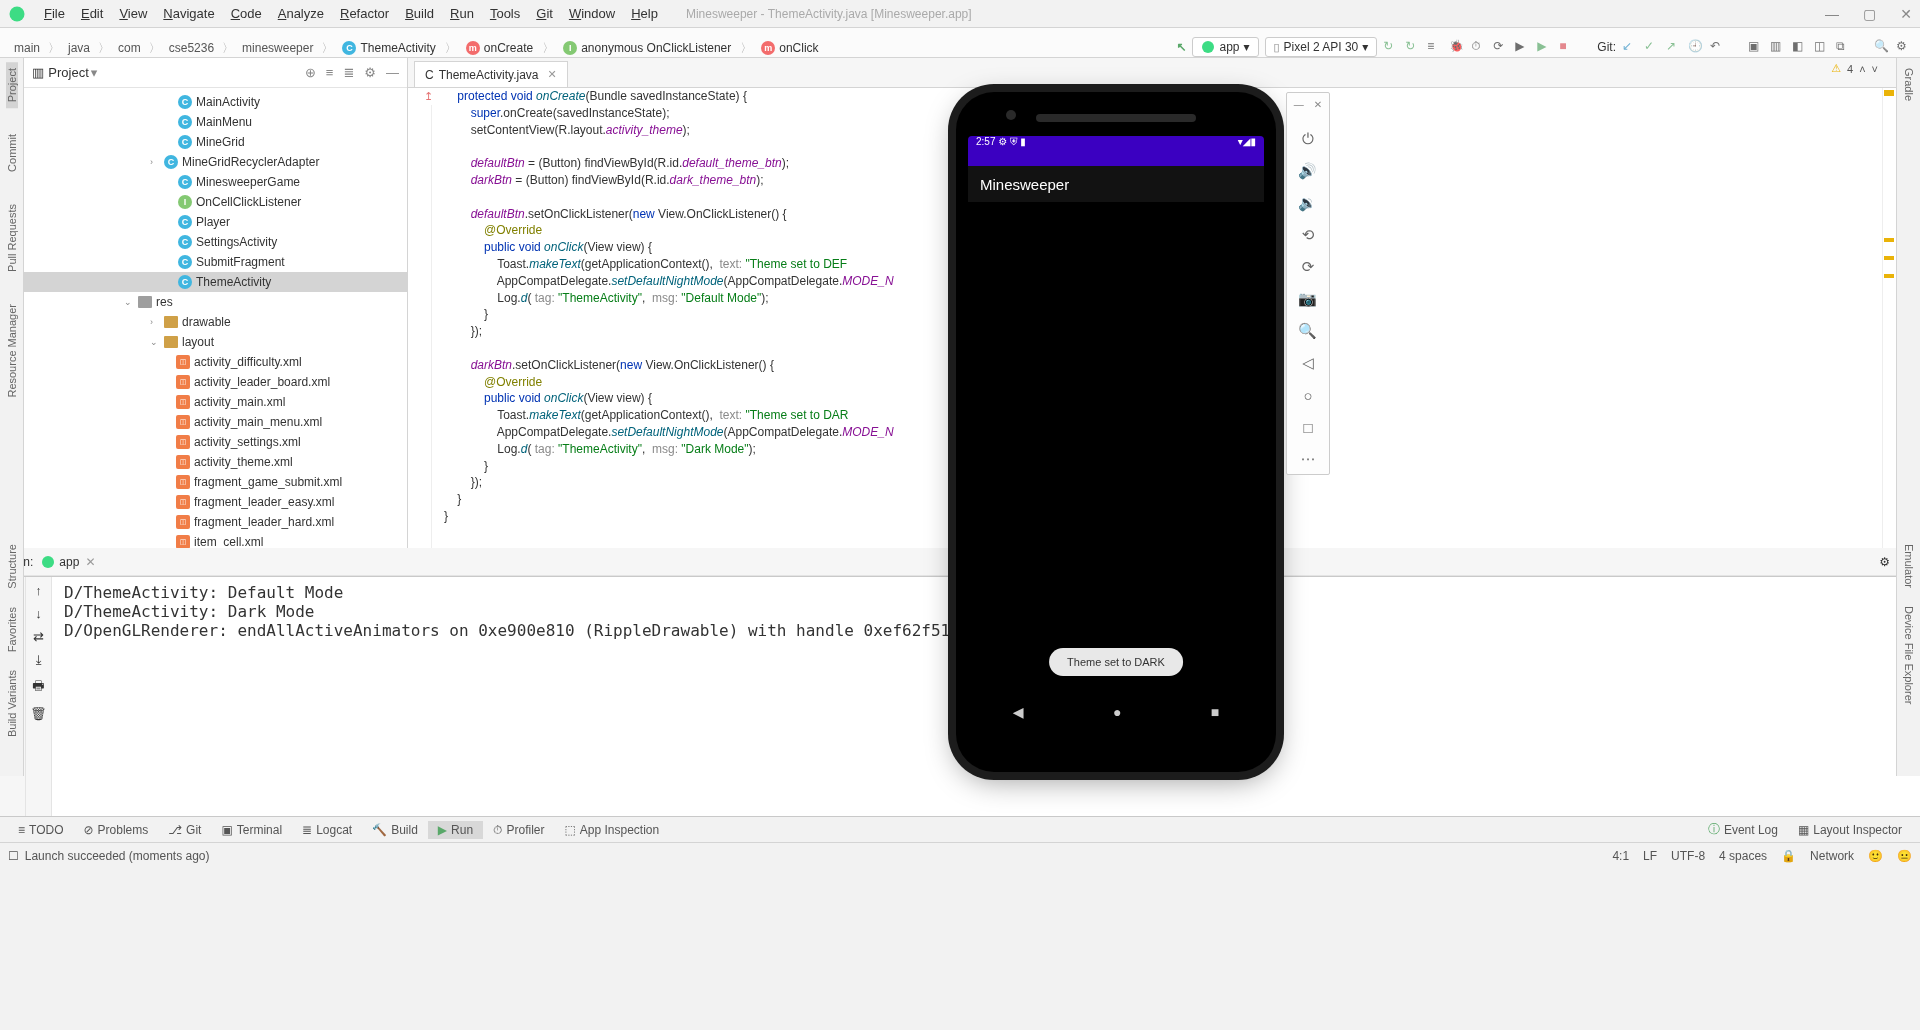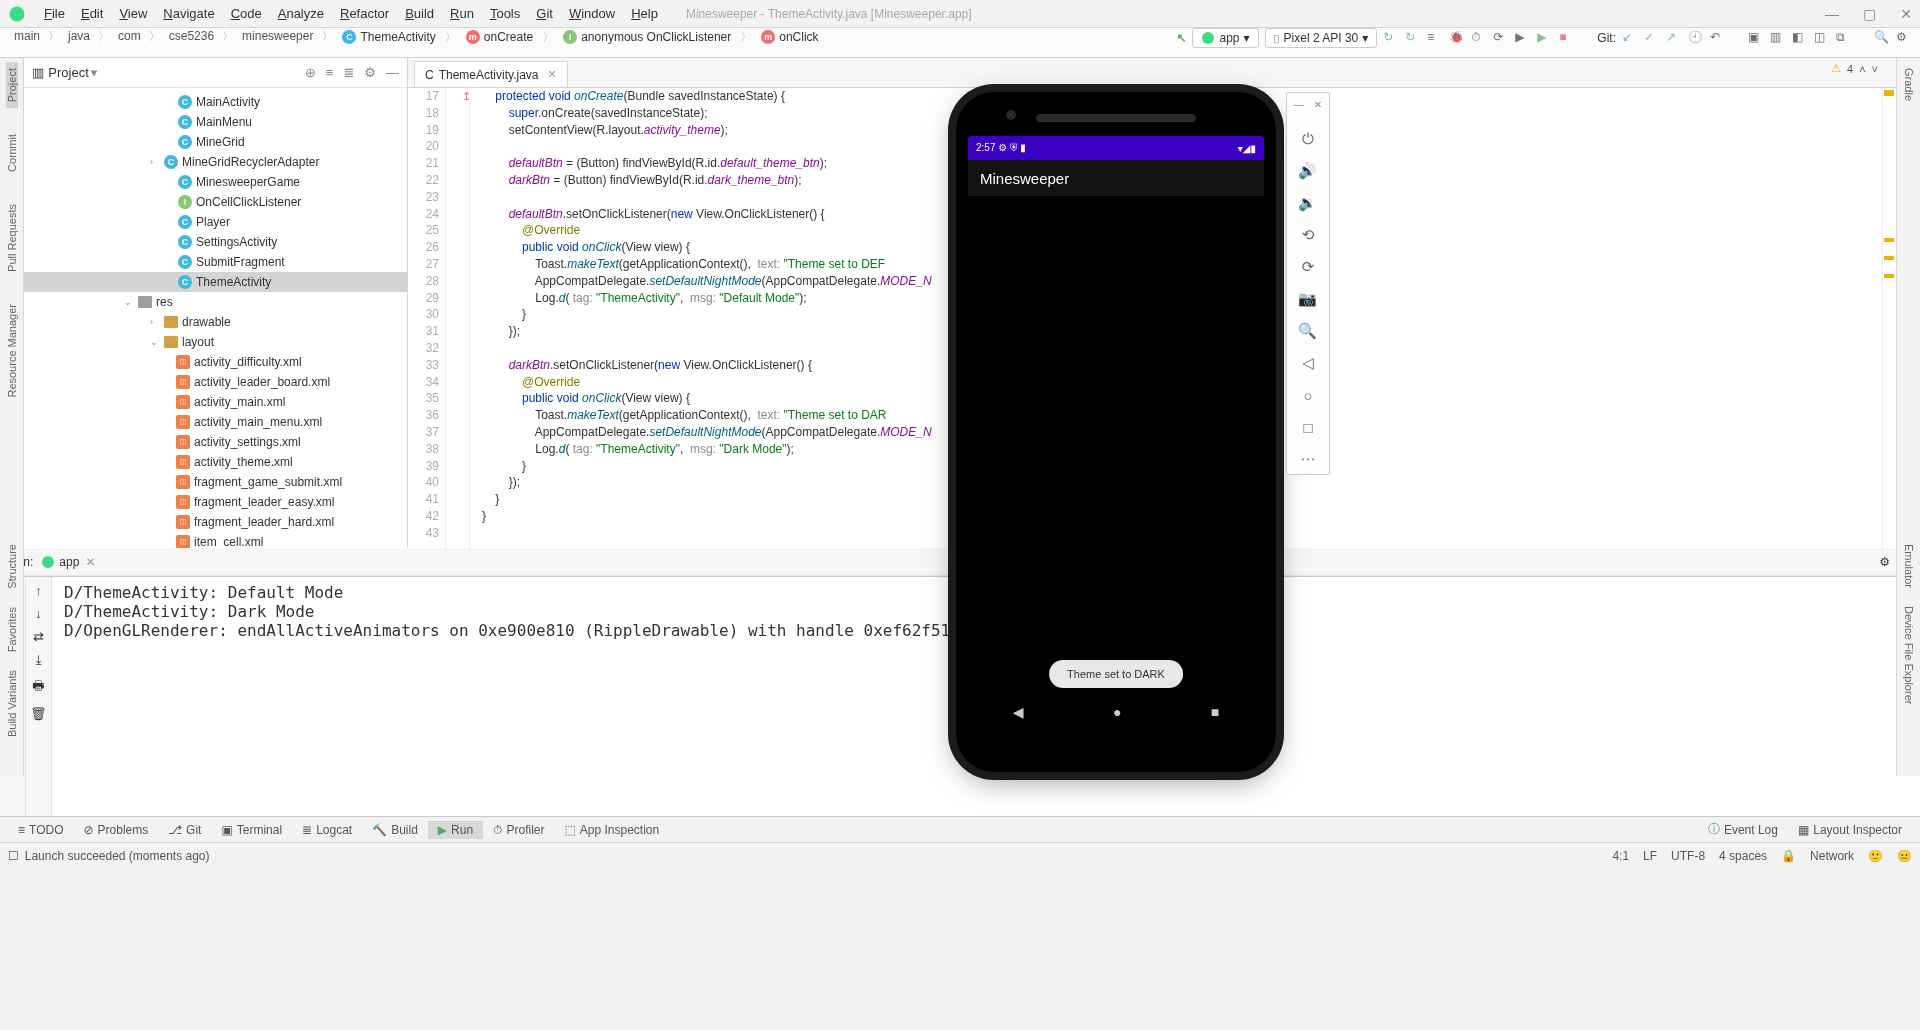--- a/index.html
+++ b/index.html
@@ -3,21 +3,21 @@
 <meta charset="utf-8">
 <style>
 * { margin:0; padding:0; box-sizing:border-box; font-family:"Segoe UI",Arial,sans-serif; }
 body { width:1920px; height:1030px; background:#f2f2f2; overflow:hidden; font-size:13px; color:#333; }
 .menubar { height:28px; background:#f2f2f2; display:flex; align-items:center; padding:0 8px; border-bottom:1px solid #d4d4d4; }
 .menubar .logo { width:18px; height:18px; margin-right:10px; }
 .menubar .mitem { padding:2px 8px; cursor:pointer; }
 .menubar .mitem u { text-decoration:underline; }
 .menubar .title { margin-left:20px; color:#aaa; font-size:12px; }
 .menubar .win-controls { margin-left:auto; display:flex; gap:24px; color:#888; font-size:14px; }
-.navbar { height:30px; background:#fbfbfb; border-bottom:1px solid #d4d4d4; display:flex; align-items:flex-start; padding:0 8px; font-size:12px; }
+.navbar { height:30px; background:#fbfbfb; border-bottom:1px solid #d4d4d4; display:flex; align-items:flex-end; padding:0 8px; font-size:12px; }
 .navbar .crumb { padding:2px 6px; color:#555; }
 .navbar .sep { color:#aaa; padding:0 2px; }
 .navbar .pill { display:flex; align-items:center; gap:4px; padding:1px 6px; border:1px solid transparent; border-radius:3px; }
 .navbar .c-icon { width:14px; height:14px; border-radius:50%; background:#40b6e0; display:inline-flex; align-items:center; justify-content:center; color:#fff; font-size:9px; font-weight:bold; }
 .navbar .m-icon { width:14px; height:14px; border-radius:50%; background:#f36c6c; display:inline-flex; align-items:center; justify-content:center; color:#fff; font-size:9px; font-weight:bold; }
 .navbar .i-icon { width:14px; height:14px; border-radius:50%; background:#84c973; display:inline-flex; align-items:center; justify-content:center; color:#fff; font-size:9px; font-weight:bold; }
 .navbar .toolbar-right { margin-left:auto; display:flex; align-items:center; gap:6px; }
 .navbar .run-config { display:flex; align-items:center; gap:4px; padding:2px 8px; border:1px solid #ccc; border-radius:3px; background:#fff; }
 .navbar .device-config { display:flex; align-items:center; gap:4px; padding:2px 8px; border:1px solid #ccc; border-radius:3px; background:#fff; }
 .tb-ico { width:16px; height:16px; cursor:pointer; opacity:.7; }
@@ -64,26 +64,26 @@
 .bottom-toolbar { height:26px; display:flex; align-items:center; padding:0 8px; background:#f2f2f2; border-top:1px solid #c9c9c9; font-size:12px; }
 .bottom-toolbar .bitem { padding:2px 10px; display:flex; align-items:center; gap:4px; color:#555; cursor:pointer; }
 .bottom-toolbar .bitem.active { background:#d8d8d8; }
 .statusbar { height:26px; display:flex; align-items:center; padding:0 8px; background:#f2f2f2; border-top:1px solid #d4d4d4; font-size:12px; color:#555; }
 .statusbar .right { margin-left:auto; display:flex; align-items:center; gap:14px; }
 
 .emulator { position:absolute; top:92px; left:956px; width:320px; height:680px; background:#000; border-radius:38px; box-shadow:0 0 0 8px #1c1c1c, 0 8px 30px rgba(0,0,0,.4); z-index:50; }
 .emulator .notch { position:absolute; top:22px; left:50%; transform:translateX(-50%); width:160px; height:8px; background:#2a2a2a; border-radius:4px; }
 .emulator .cam { position:absolute; top:18px; left:50px; width:10px; height:10px; background:#2a2a2a; border-radius:50%; }
 .emulator .screen { position:absolute; top:44px; left:12px; right:12px; bottom:44px; background:#000; border-radius:4px; overflow:hidden; }
-.emulator .statusb { height:24px; background:#3b00c1; color:#fff; font-size:10px; display:flex; align-items:center; padding:0 8px; justify-content:space-between; }
+.emulator .statusb { height:30px; background:#3b00c1; color:#fff; font-size:10px; display:flex; align-items:flex-start; padding:0 8px; justify-content:space-between; }
 .emulator .appbar { height:36px; background:#121212; color:#fff; display:flex; align-items:center; padding:0 12px; font-size:15px; }
 .emulator .content { position:absolute; top:58px; left:0; right:0; bottom:32px; background:#121212; color:#fff; display:flex; flex-direction:column; align-items:center; padding-top:40px; }
 .emulator .content h1 { font-size:22px; font-weight:400; margin-bottom:50px; }
 .emulator .btn { background:#b685ee; color:#1a0033; font-size:10px; font-weight:600; padding:10px 16px; border-radius:4px; margin-bottom:24px; letter-spacing:.5px; }
-.emulator .toast { position:absolute; bottom:40px; left:50%; transform:translateX(-50%); background:#e8e8e8; color:#333; font-size:11px; padding:8px 18px; border-radius:18px; }
+.emulator .toast { position:absolute; bottom:52px; left:50%; transform:translateX(-50%); background:#e8e8e8; color:#333; font-size:11px; padding:8px 18px; border-radius:18px; }
 .emulator .navb { position:absolute; bottom:0; left:0; right:0; height:32px; background:#000; display:flex; justify-content:space-around; align-items:center; color:#ccc; font-size:14px; }
 .emu-toolbar { position:absolute; top:92px; left:1286px; width:44px; background:#fdfdfd; border:1px solid #ccc; border-radius:2px; z-index:50; display:flex; flex-direction:column; align-items:center; padding:6px 0; gap:14px; }
 .emu-toolbar .ico { width:18px; height:18px; color:#666; font-size:15px; display:flex; align-items:center; justify-content:center; cursor:pointer; }
 .emu-toolbar .top-ctrl{display:flex;gap:10px;font-size:10px;color:#888;margin-bottom:6px;}
 </style>
 </head>
 <body>
 
 <div class="menubar">
   <svg class="logo" viewBox="0 0 24 24">
@@ -301,47 +301,20 @@
         <span class="close">✕</span>
       </div>
     </div>
     <div class="code-top-right">
       <span style="color:#eab308;">⚠</span>
       <span>4</span>
       <span>˄</span>
       <span>˅</span>
     </div>
     <div class="code-wrap">
-      <div class="gutter-nums" id="gutter-nums">17
-18
-19
-20
-21
-22
-23
-24
-25
-26
-27
-28
-29
-30
-31
-32
-33
-34
-35
-36
-37
-38
-39
-40
-41
-42
-43</div>
       <div class="gutter-marks">
         <span class="code" style="position:absolute;left:4px;top:0;font-size:11px;color:#e57373;">↥</span>
       </div>
       <div class="code" id="code-body">    <span class="kw">protected void</span> <span class="mth">onCreate</span>(Bundle savedInstanceState) {
         <span class="kw">super</span>.onCreate(savedInstanceState);
         setContentView(R.layout.<span class="fld">activity_theme</span>);
 
         <span class="fld">defaultBtn</span> = (Button) findViewById(R.id.<span class="fld">default_theme_btn</span>);
         <span class="fld">darkBtn</span> = (Button) findViewById(R.id.<span class="fld">dark_theme_btn</span>);
 

